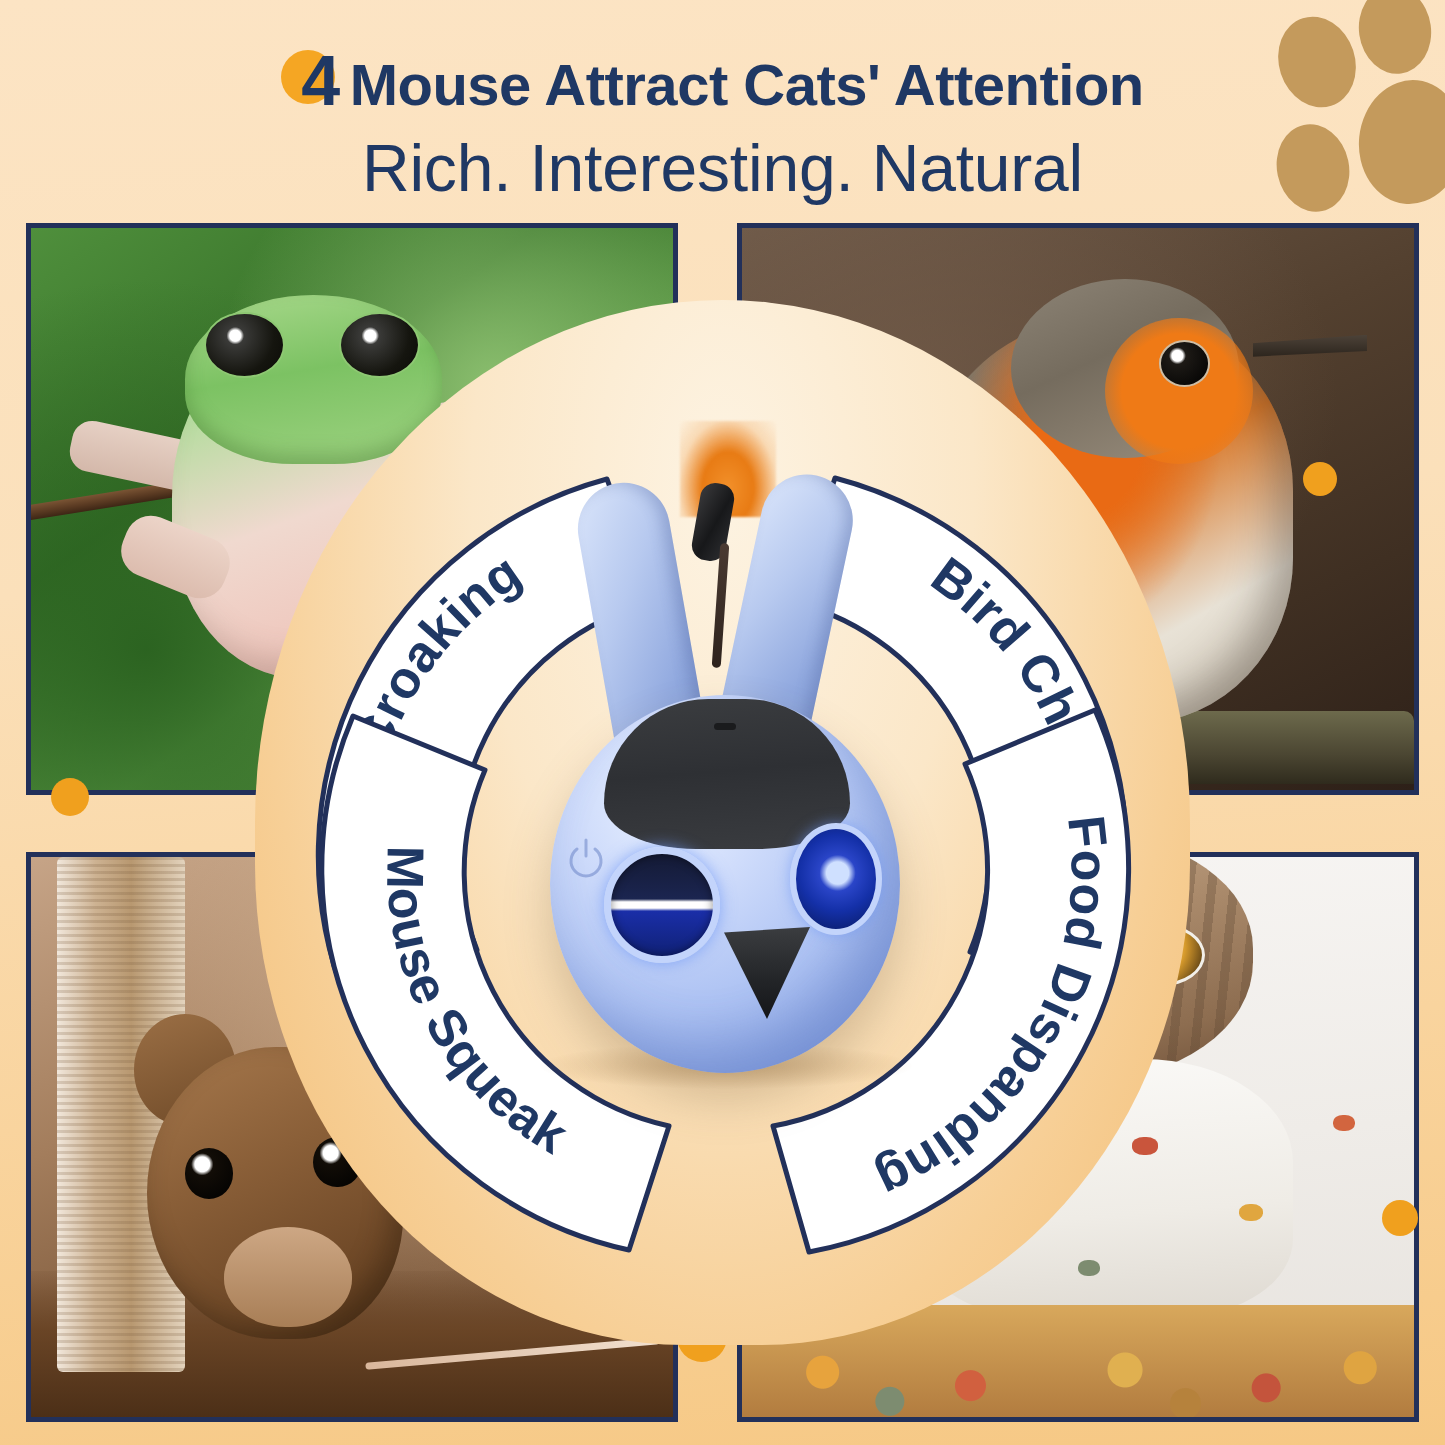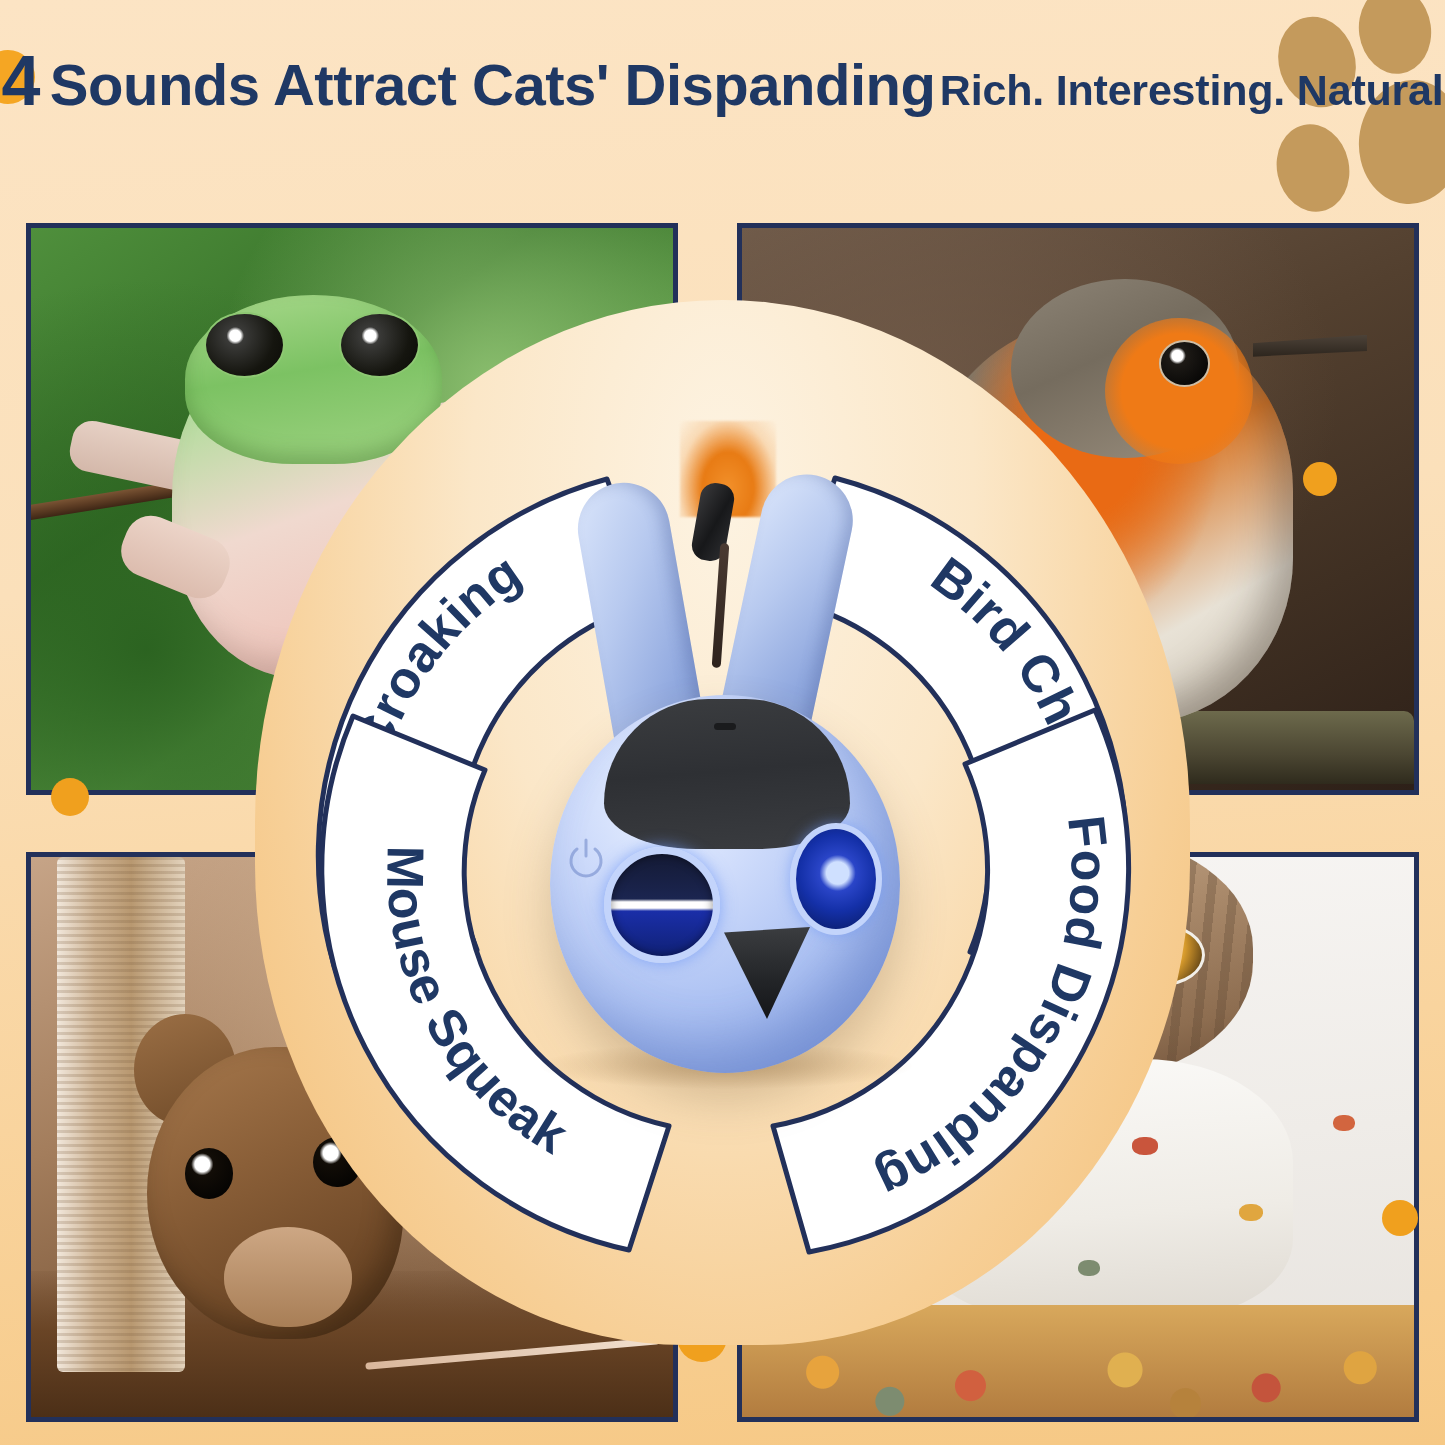--- a/index.html
+++ b/index.html
@@ -70,22 +70,22 @@
   }
   .badge-num .num {
     position: relative;
     font-size: 70px;
     font-weight: bold;
     color: #1F3864;
     z-index: 3;
   }
   .subtitle {
     margin-top: 16px;
-    font-size: 43px;
-    font-weight: bold;
+    font-size: 66px;
+    font-weight: normal;
     color: #1F3864;
     letter-spacing: -0.2px;
   }
 
   
   .photo {
     position: absolute;
     border: 5px solid #22305A;
     box-sizing: border-box;
     overflow: hidden;
@@ -552,21 +552,21 @@
     <ellipse cx="140" cy="38" rx="36" ry="44" fill="#C49A5C" transform="rotate(-8 140 38)"></ellipse>
     <ellipse cx="58" cy="176" rx="36" ry="44" fill="#C49A5C" transform="rotate(-12 58 176)"></ellipse>
     <ellipse cx="156" cy="150" rx="52" ry="62" fill="#C49A5C" transform="rotate(6 156 150)"></ellipse>
   </svg>
 
   <div class="title-wrap">
     <div class="title-line">
       <span class="badge-num">
         <span class="circle"></span>
         <span class="num">4</span>
-      </span><span>Sounds Attract Cats' Dispanding</span>
+      </span><span>Mouse Attract Cats' Attention</span>
     </div>
     <div class="title-line subtitle">Rich. Interesting. Natural</div>
   </div>
 
   <div class="stage"></div>
 
   <div class="photo" style="left:26px; top:223px; width:652px; height:572px;">
     <div class="inner frog-bg">
       <div class="branch"></div>
       <div class="frog-arm l"></div>

